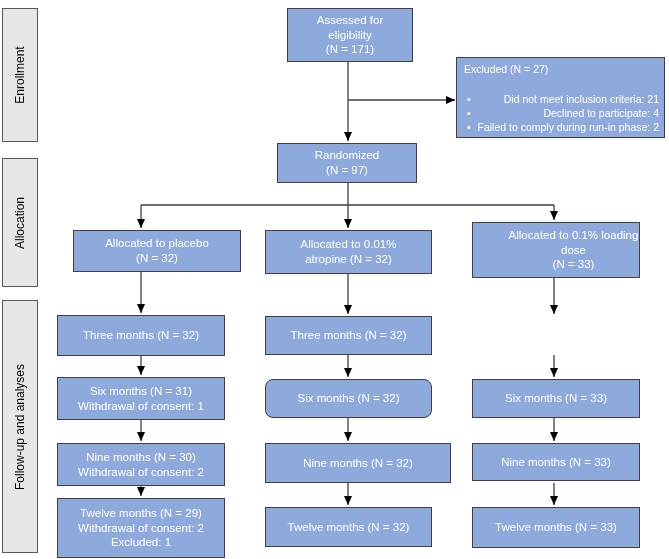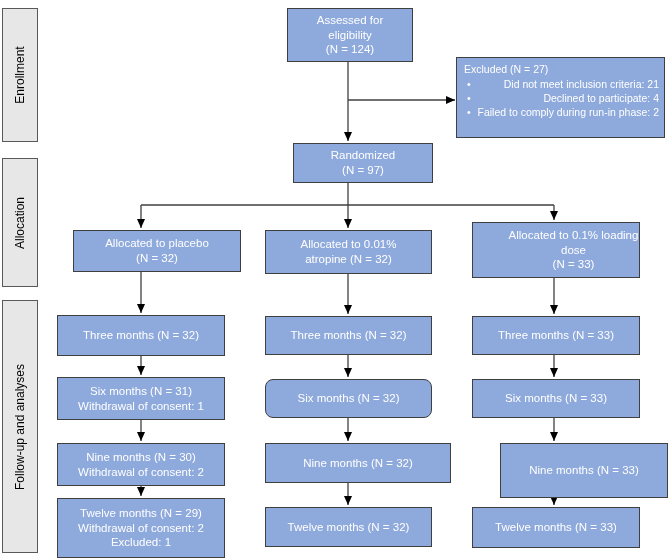--- a/index.html
+++ b/index.html
@@ -47,21 +47,21 @@
     line-height:1.28;
   }
   .box .txt{white-space:pre-line;}
   .box.excluded{
     display:block;
     text-align:left;
     font-size:10.5px;
     line-height:1.32;
     padding:5px 5px 4px 7px;
   }
-  .box.excluded .exc-title{margin-bottom:1px;}
+  .box.excluded .exc-title{margin-bottom:16px;}
   .box.excluded .bullet{
     display:flex;
     padding-left:3px;
   }
   .box.excluded .dot{
     flex:0 0 9px;
     text-align:left;
   }
   .box.excluded .bullet .txt{flex:1;text-align:right;}
 </style>
@@ -106,40 +106,40 @@
   <div class="phase" style="left:2px;top:158px;height:129px;">
     <span class="vtext">Allocation</span>
   </div>
   <div class="phase" style="left:2px;top:300px;height:253px;">
     <span class="vtext">Follow-up and analyses</span>
   </div>
 
   <div class="box" style="left:287px;top:8px;width:126px;height:54px;">
     <span class="txt">Assessed for
 eligibility
-(N = 124)</span>
+(N = 171)</span>
   </div>
 
   <div class="box excluded" style="left:456px;top:57px;width:209px;height:81px;">
     <div class="exc-title">Excluded (N = 27)</div>
     <div class="bullet">
       <span class="dot">•</span>
       <span class="txt">Did not meet inclusion criteria: 21</span>
     </div>
     <div class="bullet">
       <span class="dot">•</span>
       <span class="txt">Declined to participate: 4</span>
     </div>
     <div class="bullet">
       <span class="dot">•</span>
       <span class="txt">Failed to comply during run-in phase: 2</span>
     </div>
   </div>
 
-  <div class="box" style="left:277px;top:143px;width:140px;height:40px;margin-left:16px;">
+  <div class="box" style="left:277px;top:143px;width:140px;height:40px;">
     <span class="txt">Randomized
 (N = 97)</span>
   </div>
 
   <div class="box" style="left:57px;top:230px;width:168px;height:42px;margin-left:16px;">
     <span class="txt">Allocated to placebo
 (N = 32)</span>
   </div>
   <div class="box" style="left:265px;top:230px;width:167px;height:44px;">
     <span class="txt">Allocated to 0.01%
@@ -174,26 +174,23 @@
   <div class="box" style="left:265px;top:379px;width:167px;height:39px;border-radius:8px;">
     <span class="txt">Six months (N = 32)</span>
   </div>
   <div class="box" style="left:265px;top:443px;width:186px;height:40px;">
     <span class="txt">Nine months (N = 32)</span>
   </div>
   <div class="box" style="left:265px;top:507px;width:167px;height:40px;">
     <span class="txt">Twelve months (N = 32)</span>
   </div>
 
-  <div class="box" style="left:472px;top:316px;width:168px;height:39px;">
-    <span class="txt">Three months (N = 33)</span>
-  </div>
   <div class="box" style="left:472px;top:379px;width:168px;height:39px;">
     <span class="txt">Six months (N = 33)</span>
   </div>
-  <div class="box" style="left:472px;top:443px;width:168px;height:55px;margin-left:28px;">
+  <div class="box" style="left:472px;top:443px;width:168px;height:38px;">
     <span class="txt">Nine months (N = 33)</span>
   </div>
   <div class="box" style="left:472px;top:507px;width:168px;height:41px;">
     <span class="txt">Twelve months (N = 33)</span>
   </div>
 
 </div>
 
 </body></html>

